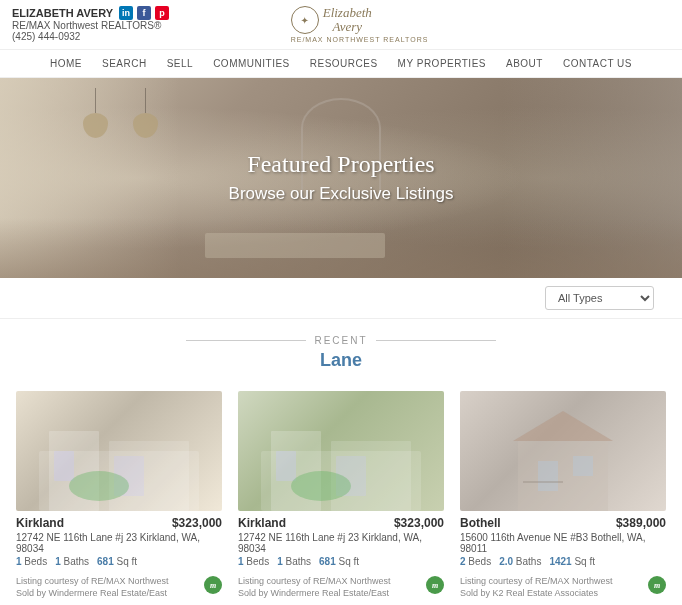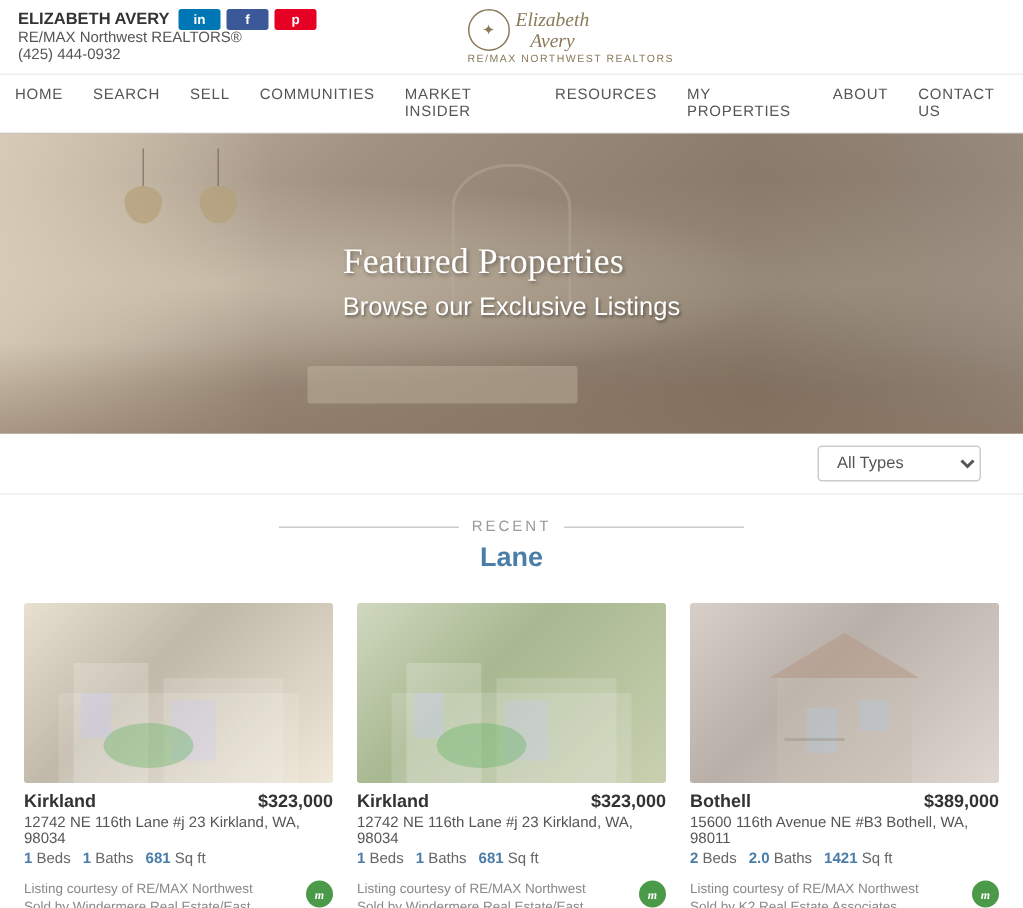--- a/index.html
+++ b/index.html
@@ -4,40 +4,40 @@
   <style>
     * { margin: 0; padding: 0; box-sizing: border-box; }
     body { font-family: Arial, sans-serif; font-size: 12px; color: #333; background: #fff; width: 682px; }
 
     
     .top-bar { display: flex; align-items: center; justify-content: space-between; padding: 6px 12px; font-size: 10px; color: #333; }
     .top-bar-left .agent-name { font-weight: bold; font-size: 11px; }
     .top-bar-left .brokerage { font-size: 10px; color: #555; }
     .top-bar-left .phone { font-size: 10px; color: #555; }
     .social-icons { display: flex; gap: 4px; }
-    .social-icon { width: 28px; height: 14px; border-radius: 2px; display: inline-flex; align-items: center; justify-content: center; font-size: 9px; font-weight: bold; color: #fff; }
+    .social-icon { width: 14px; height: 14px; border-radius: 2px; display: inline-flex; align-items: center; justify-content: center; font-size: 9px; font-weight: bold; color: #fff; }
     .social-icon.linkedin { background: #0077b5; }
     .social-icon.facebook { background: #3b5998; }
     .social-icon.pinterest { background: #e60023; }
     .logo-area { text-align: center; }
     .logo-text { font-family: Georgia, serif; font-size: 13px; color: #8a7a5a; }
     .logo-sub { font-size: 8px; color: #8a7a5a; letter-spacing: 1px; }
 
     
     nav { background: #fff; border-top: 1px solid #eee; border-bottom: 1px solid #eee; }
     nav ul { display: flex; list-style: none; justify-content: center; gap: 0; }
     nav ul li a { display: block; padding: 8px 10px; font-size: 10px; color: #555; text-decoration: none; letter-spacing: 0.5px; text-transform: uppercase; font-weight: 500; }
 
     
     .hero { position: relative; height: 200px; background: linear-gradient(rgba(0,0,0,0.1), rgba(0,0,0,0.2)), #b8a898; overflow: hidden; display: flex; align-items: center; justify-content: center; }
     .hero-bg { position: absolute; inset: 0; background: linear-gradient(135deg, #c8bba8 0%, #a09080 30%, #8a7a6a 60%, #6a5a4a 100%); }
     .hero-kitchen-overlay { position: absolute; inset: 0; background: 
       radial-gradient(ellipse at 20% 50%, rgba(220,210,190,0.6) 0%, transparent 50%),
       radial-gradient(ellipse at 80% 50%, rgba(180,170,150,0.4) 0%, transparent 50%); }
-    .hero-content { position: relative; color: #fff; }
+    .hero-content { position: relative; text-align: center; color: #fff; }
     .hero-title { font-size: 24px; font-weight: 300; font-family: Georgia, serif; text-shadow: 1px 1px 3px rgba(0,0,0,0.4); margin-bottom: 6px; }
     .hero-subtitle { font-size: 17px; font-weight: 300; text-shadow: 1px 1px 2px rgba(0,0,0,0.4); }
 
     
     .filter-bar { display: flex; justify-content: flex-end; padding: 8px 28px; border-bottom: 1px solid #eee; }
     .filter-select { font-size: 11px; padding: 4px 20px 4px 8px; border: 1px solid #ccc; border-radius: 3px; color: #555; background: #fff; cursor: pointer; }
 
     
     .section-header { text-align: center; padding: 16px 0 8px; }
     .section-label { font-size: 10px; color: #999; letter-spacing: 2px; text-transform: uppercase; display: flex; align-items: center; justify-content: center; gap: 8px; }
@@ -106,23 +106,20 @@
       <li>
         <a href="#">SEARCH</a>
       </li>
       <li>
         <a href="#">SELL</a>
       </li>
       <li>
         <a href="#">COMMUNITIES</a>
       </li>
       <li>
-        <a href="#">MARKET INSIDER</a>
-      </li>
-      <li>
         <a href="#">RESOURCES</a>
       </li>
       <li>
         <a href="#">MY PROPERTIES</a>
       </li>
       <li>
         <a href="#">ABOUT</a>
       </li>
       <li>
         <a href="#">CONTACT US</a>

